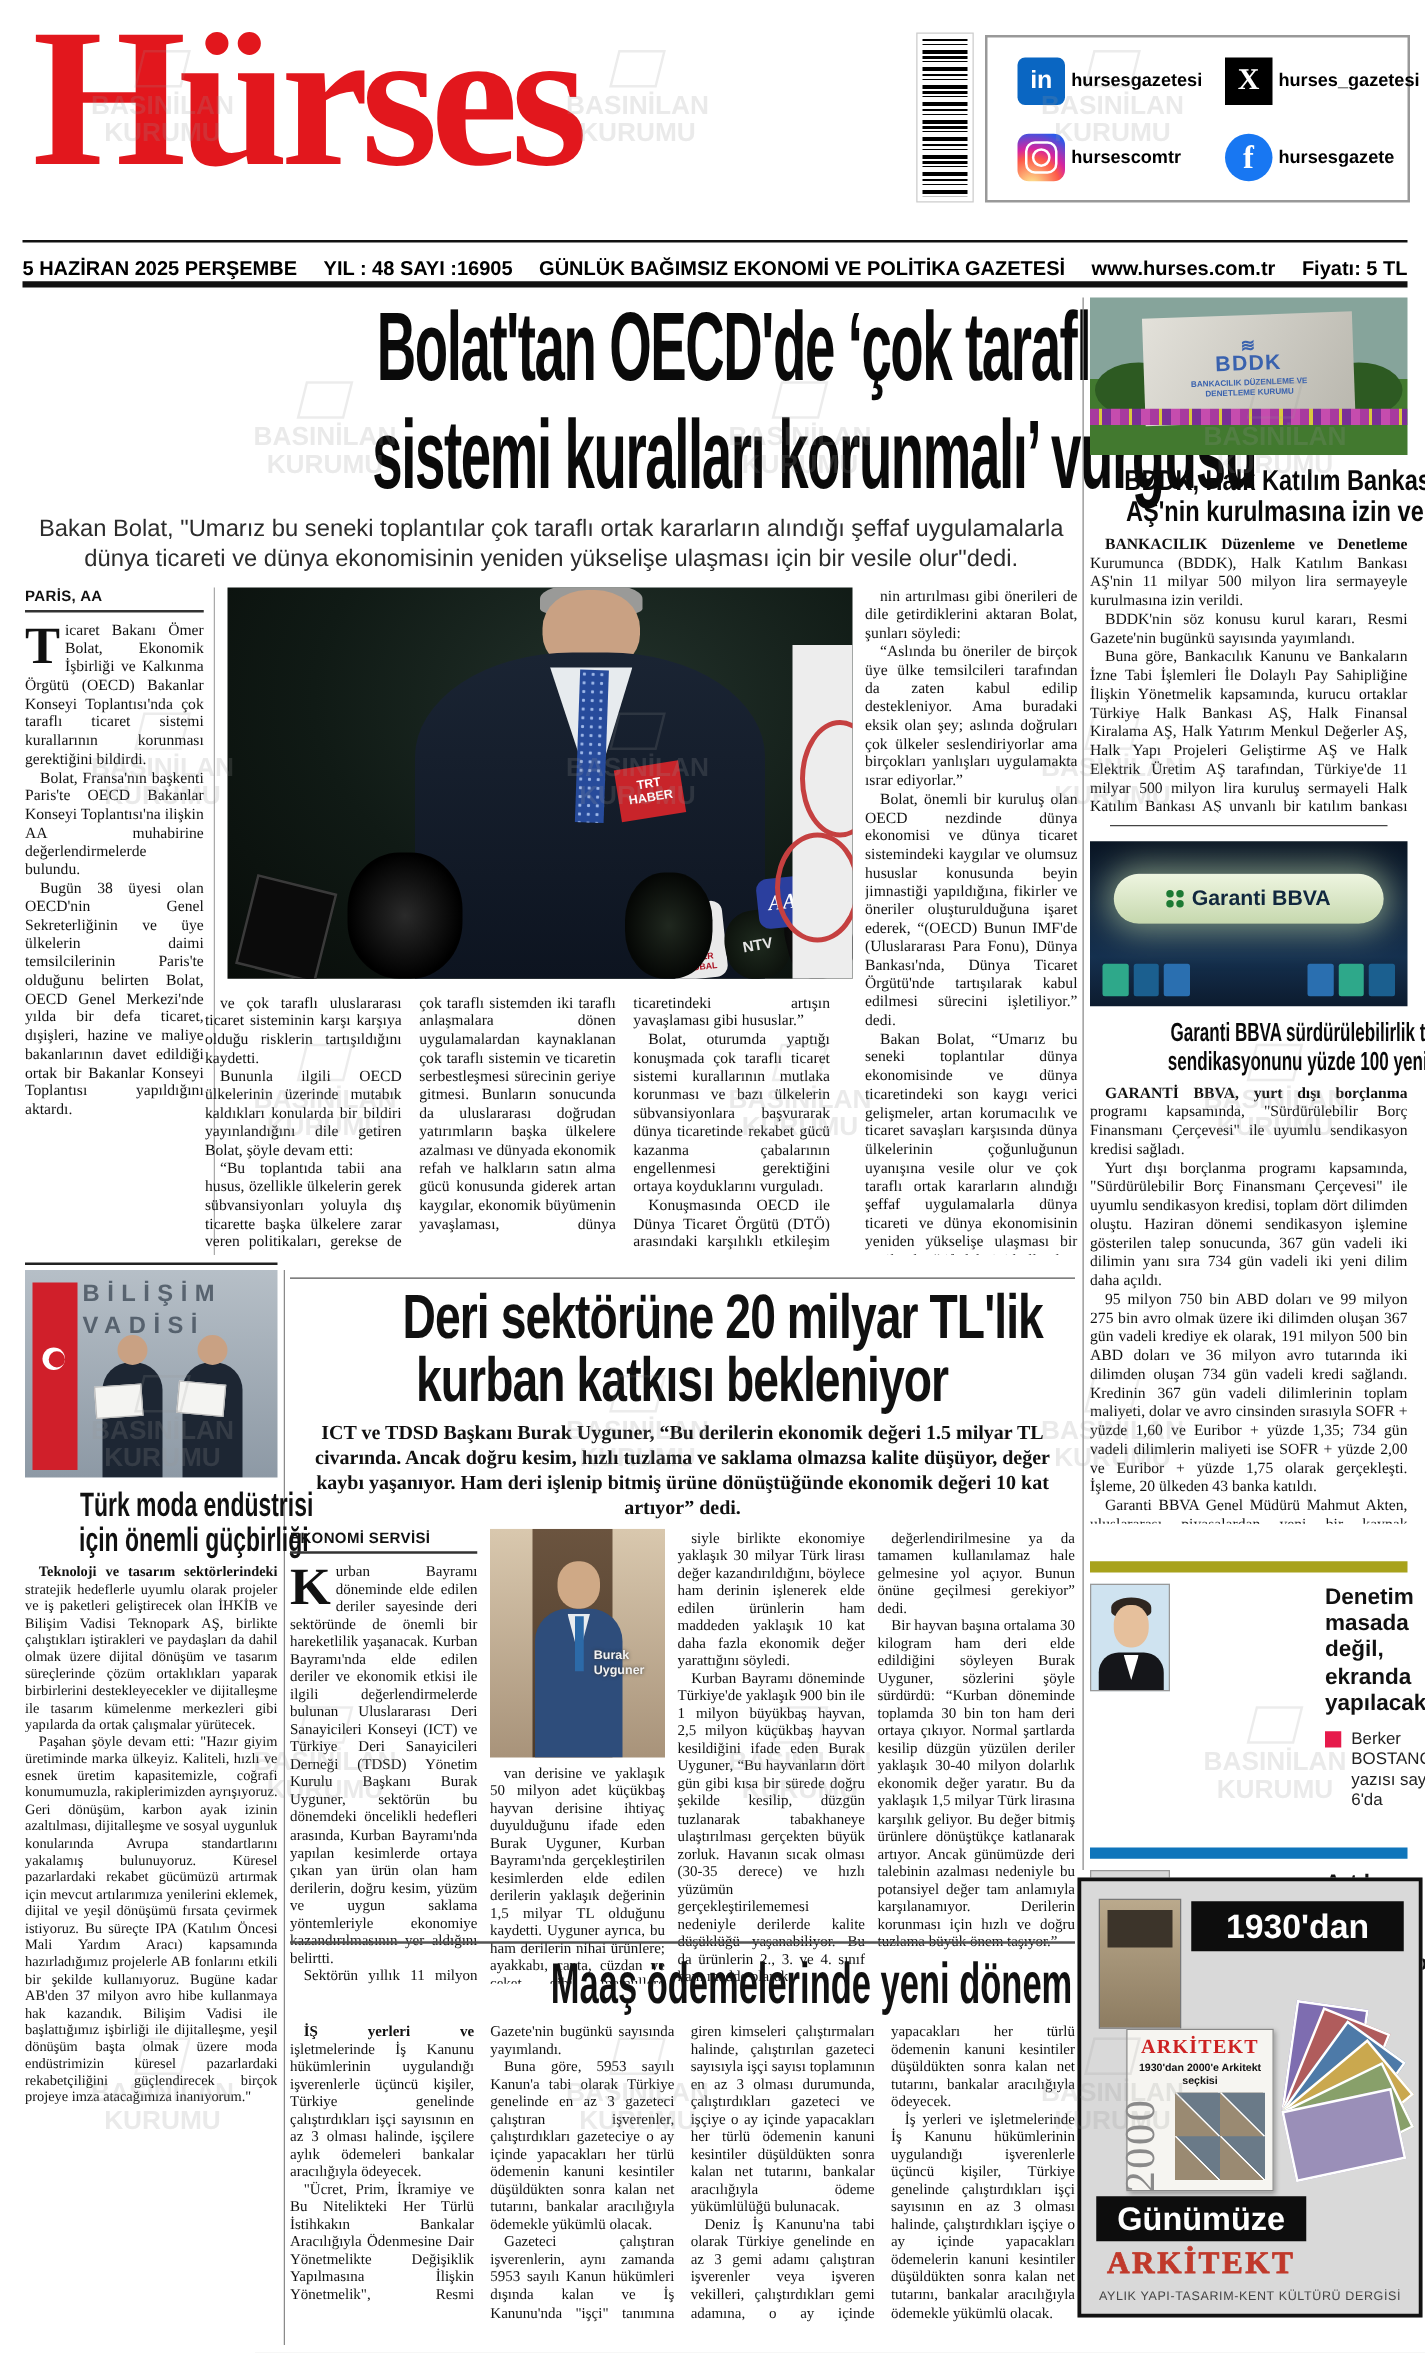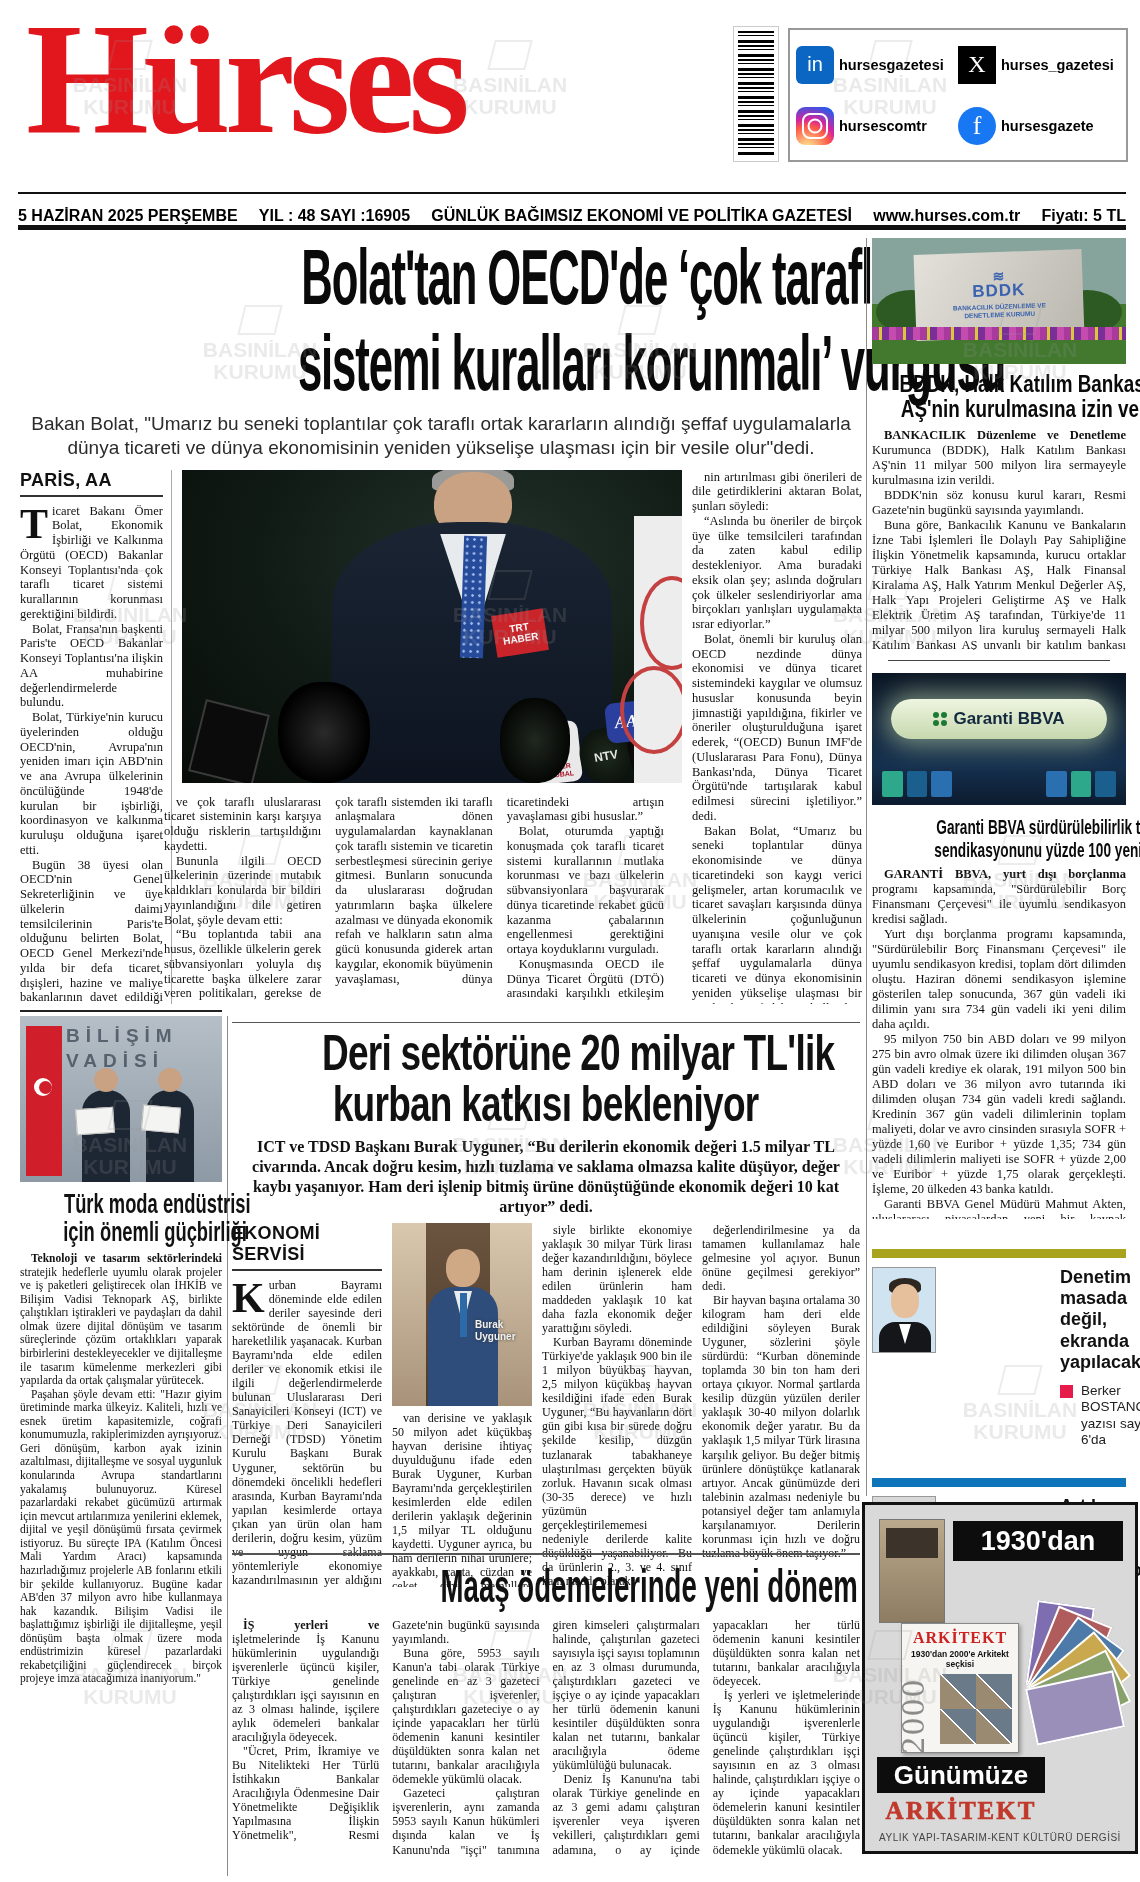--- a/index.html
+++ b/index.html
@@ -17,21 +17,21 @@
   
   .masthead{position:absolute;left:0;top:0;width:1140px;height:192px;}
   .logo{position:absolute;left:26px;top:-12px;font-family:"Liberation Serif",serif;font-weight:bold;
         font-size:158px;line-height:1.15;letter-spacing:-6px;color:#e2171d;}
   .barcode-wrap{position:absolute;left:733px;top:26px;width:46px;height:136px;border:1px solid #ccc;background:#fff;padding:4px;}
   .barcode{width:100%;height:100%;background:repeating-linear-gradient(180deg,#000 0 2px,#fff 2px 4px,#000 4px 5px,#fff 5px 9px,#000 9px 12px,#fff 12px 14px);}
   .socialbox{position:absolute;left:788px;top:28px;width:340px;height:134px;border:2px solid #999;background:#fff;
              display:grid;grid-template-columns:1fr 1fr;grid-template-rows:1fr 1fr;align-items:center;padding:4px 6px;}
   .soc{display:flex;align-items:center;gap:5px;font-family:"Liberation Sans",sans-serif;font-weight:bold;font-size:14.5px;color:#000;}
   .soc .ic{width:38px;height:38px;flex:0 0 38px;display:flex;align-items:center;justify-content:center;
-           color:#fff;font-family:"Liberation Sans",sans-serif;font-weight:normal;}
+           color:#fff;font-family:"Liberation Sans",sans-serif;font-weight:bold;margin-left:18px;}
   .ic.li{background:#0a66c2;border-radius:6px;font-size:20px;}
   .ic.xx{background:#000;font-size:24px;font-family:"Liberation Serif",serif;}
   .ic.fb{background:#1877f2;border-radius:50%;font-family:"Liberation Serif",serif;font-size:26px;}
   .ic.ig{background:radial-gradient(circle at 30% 110%, #fdf497 0%, #fd5949 45%, #d6249f 60%, #285AEB 90%);border-radius:9px;position:relative;}
   .ic.ig::before{content:"";position:absolute;inset:6px;border:2.5px solid #fff;border-radius:8px;}
   .ic.ig::after{content:"";position:absolute;width:11px;height:11px;border:2.5px solid #fff;border-radius:50%;left:50%;top:50%;transform:translate(-50%,-50%);}
 
   
   .dateline{position:absolute;left:18px;top:192px;width:1108px;height:38px;border-top:2px solid #111;border-bottom:5px solid #111;
             display:flex;align-items:flex-end;justify-content:space-between;font-family:"Liberation Sans",sans-serif;
@@ -40,21 +40,21 @@
   
   .hline{text-align:center;}
   .squeeze{display:inline-block;transform:scaleX(var(--sx,0.7));transform-origin:50% 50%;white-space:nowrap;}
 
   
   .main-story{position:absolute;left:20px;top:234px;width:842px;}
   .main-h1{font-family:"Liberation Sans",sans-serif;font-weight:bold;font-size:78px;line-height:86px;
            letter-spacing:-2px;color:#0a0a0a;--sx:.56;}
   .main-deck{margin-top:6px;font-family:"Liberation Sans",sans-serif;font-size:19px;line-height:1.25;color:#2c2c2c;text-align:center;}
   .story{position:relative;height:534px;margin-top:10px;}
-  .byline{font-family:"Liberation Sans",sans-serif;font-weight:bold;font-size:18px;letter-spacing:.3px;
+  .byline{font-family:"Liberation Sans",sans-serif;font-weight:bold;font-size:12px;letter-spacing:.3px;
           border-bottom:2px solid #333;padding-bottom:4px;margin-bottom:7px;}
   .news{font-size:12.5px;line-height:1.18;text-align:justify;}
   .news p{margin:0;text-indent:12px;}
   .dropcap p:first-child{text-indent:0;}
   .dropcap p:first-child::first-letter{float:left;font-size:42px;line-height:34px;padding:3px 4px 0 0;font-weight:bold;}
   .s-col1{position:absolute;left:0;top:0;width:152px;height:534px;overflow:hidden;border-right:1px solid #aaa;padding-right:8px;}
   .s-colR{position:absolute;left:672px;top:0;width:170px;height:534px;overflow:hidden;}
   .s-bottom{position:absolute;left:144px;top:325px;width:500px;height:209px;overflow:hidden;column-count:3;column-gap:14px;font-family:Liberation Serif, serif;}
 
   
@@ -265,21 +265,20 @@
       <span class="squeeze" data-name="main-headline-line1">Bolat'tan OECD'de ‘çok taraflı ticaret</span><br>
       <span class="squeeze" data-name="main-headline-line2">sistemi kuralları korunmalı’ vurgusu</span>
     </div>
     <div class="main-deck" data-name="main-deck">Bakan Bolat, "Umarız bu seneki toplantılar çok taraflı ortak kararların alındığı şeffaf uygulamalarla dünya ticareti ve dünya ekonomisinin yeniden yükselişe ulaşması için bir vesile olur"dedi.</div>
     <div class="story" data-name="main-article-body">
       <div class="s-col1" data-name="main-article-column-first">
         <div class="byline" data-name="byline">PARİS, AA</div>
         <div class="news dropcap" data-name="article-text">
             <p data-name="paragraph">Ticaret Bakanı Ömer Bolat, Ekonomik İşbirliği ve Kalkınma Örgütü (OECD) Bakanlar Konseyi Toplantısı'nda çok taraflı ticaret sistemi kurallarının korunması gerektiğini bildirdi.</p>
             <p data-name="paragraph">Bolat, Fransa'nın başkenti Paris'te OECD Bakanlar Konseyi Toplantısı'na ilişkin AA muhabirine değerlendirmelerde bulundu.</p>
-            <p data-name="paragraph">Bolat, Türkiye'nin kurucu üyelerinden olduğu OECD'nin, Avrupa'nın yeniden imarı için ABD'nin ve ana Avrupa ülkelerinin öncülüğünde 1948'de kurulan bir işbirliği, koordinasyon ve kalkınma kuruluşu olduğuna işaret etti.</p>
             <p data-name="paragraph">Bugün 38 üyesi olan OECD'nin Genel Sekreterliğinin ve üye ülkelerin daimi temsilcilerinin Paris'te olduğunu belirten Bolat, OECD Genel Merkezi'nde yılda bir defa ticaret, dışişleri, hazine ve maliye bakanlarının davet edildiği ortak bir Bakanlar Konseyi Toplantısı yapıldığını aktardı.</p>
           </div>
       </div>
       <div class="ph ph-bolat" data-name="photo-bolat-press">
         <div class="bolat-hair" data-name="photo-figure"></div>
         <div class="bolat-head"></div>
         <div class="bolat-suit"></div>
         <div class="bolat-shirt"></div>
         <div class="bolat-tie"></div>
         <div class="mic mic-fuzz" data-name="microphone-icon"></div>

